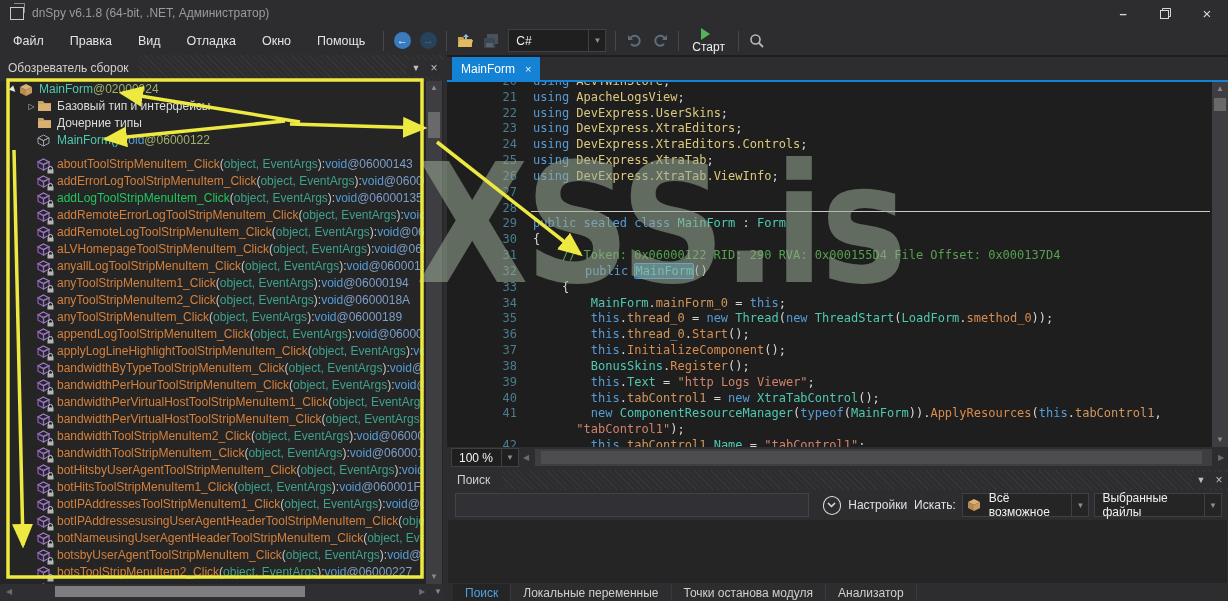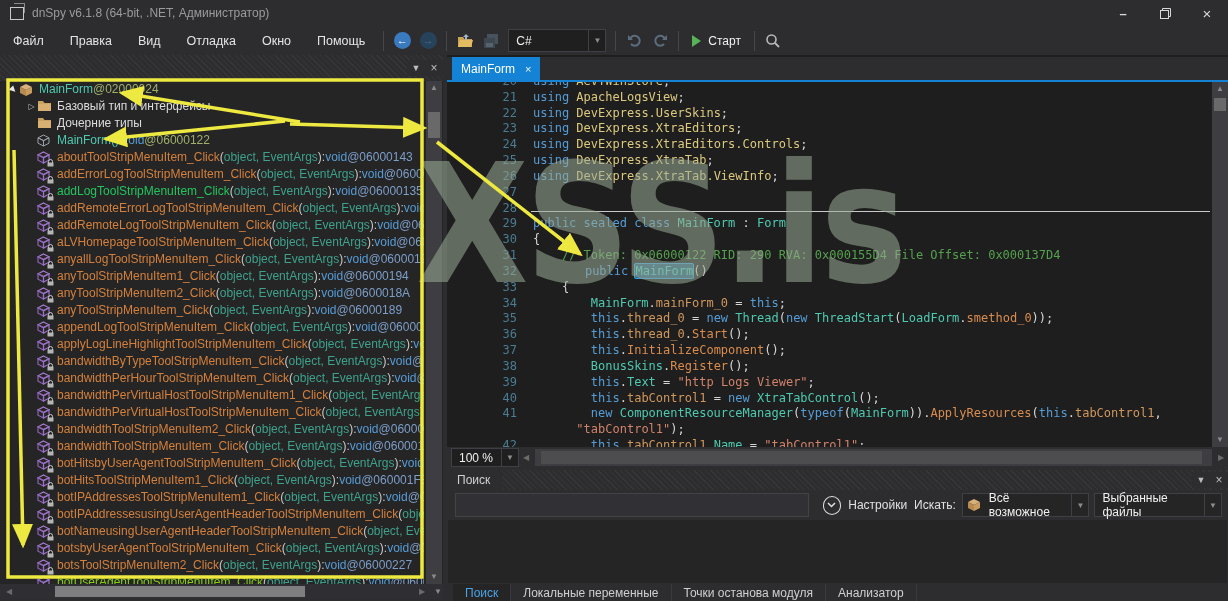--- a/index.html
+++ b/index.html
@@ -147,35 +147,36 @@
           <path d="M1,1 v5 h5 z" fill="#5b6c7d"></path>
         </svg>
     </div>
     <div class="tb-btn">
       <svg width="15" height="13">
           <path d="M12,5 a5,5 0 1 0 -1,5" fill="none" stroke="#5b6c7d" stroke-width="2"></path>
           <path d="M14,1 v5 h-5 z" fill="#5b6c7d"></path>
         </svg>
     </div>
     <div class="tb-sep"></div>
-    <div class="tb-btn" style="width:auto;padding:0 8px;">
+    <div class="tb-btn" style="width:auto;padding:0 8px;flex-direction:column;">
       <div class="play-tri"></div>
       <span class="start-label">Старт</span>
     </div>
     <div class="tb-sep"></div>
     <div class="tb-btn">
       <svg width="15" height="15">
           <circle cx="6.5" cy="6.5" r="4.5" fill="none" stroke="#b9b9b9" stroke-width="1.6"></circle>
           <line x1="10" y1="10" x2="14" y2="14" stroke="#b9b9b9" stroke-width="1.8"></line>
         </svg>
     </div>
   </div>
 
   <div class="left-panel">
     <div class="panel-header">
+      <span class="ph-title">Обозреватель сборок</span>
       <span style="flex:1;"></span>
       <span class="ph-btn">▼</span>
       <span class="ph-btn ph-x">×</span>
     </div>
     <div class="tree" id="tree">
         <div class="tree-row" style="padding-left: 8px;">
           <span class="tr-exp open">▶</span>
           <span class="tr-icon"><svg width="15" height="14">
               <polygon points="7,1 13,4 7,7 1,4" fill="#d8b07a"></polygon>
               <polygon points="1,4 7,7 7,13 1,10" fill="#b98a50"></polygon>
@@ -205,21 +206,21 @@
           <span class="tr-icon"><svg width="13" height="13">
               <polygon points="6.5,1 12,3.8 6.5,6.6 1,3.8" fill="none" stroke="#9aa0a6"></polygon>
               <polygon points="1,3.8 6.5,6.6 6.5,12 1,9.2" fill="none" stroke="#9aa0a6"></polygon>
               <polygon points="12,3.8 6.5,6.6 6.5,12 12,9.2" fill="none" stroke="#9aa0a6"></polygon>
             </svg></span>
           <span style="color:#4EC9B0">MainForm()</span>
           <span style="color:#C8C8C8"> : </span>
           <span style="color:#569CD6">void</span>
           <span style="color:#9FB06B"> @06000122</span>
         </div>
-        <div class="tree-row" style="padding-left: 26px;">
+        <div class="tree-row" style="padding-left: 26px; margin-top: 7px;">
           <span class="tr-exp"></span>
           <span class="tr-icon"><svg width="13" height="13">
               <polygon points="6.5,1 12,3.8 6.5,6.6 1,3.8" fill="none" stroke="#a87fd0" stroke-width="1.2"></polygon>
               <polygon points="1,3.8 6.5,6.6 6.5,12 1,9.2" fill="none" stroke="#8d63b8" stroke-width="1.2"></polygon>
               <polygon points="12,3.8 6.5,6.6 6.5,12 12,9.2" fill="none" stroke="#9b72c6" stroke-width="1.2"></polygon>
             </svg><svg class="tr-lock" width="7" height="8">
               <path d="M1.5,4 V2.5 a2,2 0 0 1 4,0 V4" fill="none" stroke="#c9c9c9"></path>
               <rect x="0.5" y="3.5" width="6" height="4" fill="#b5b5b5"></rect>
             </svg></span>
           <span style="color:#D4803C">aboutToolStripMenuItem_Click</span>

